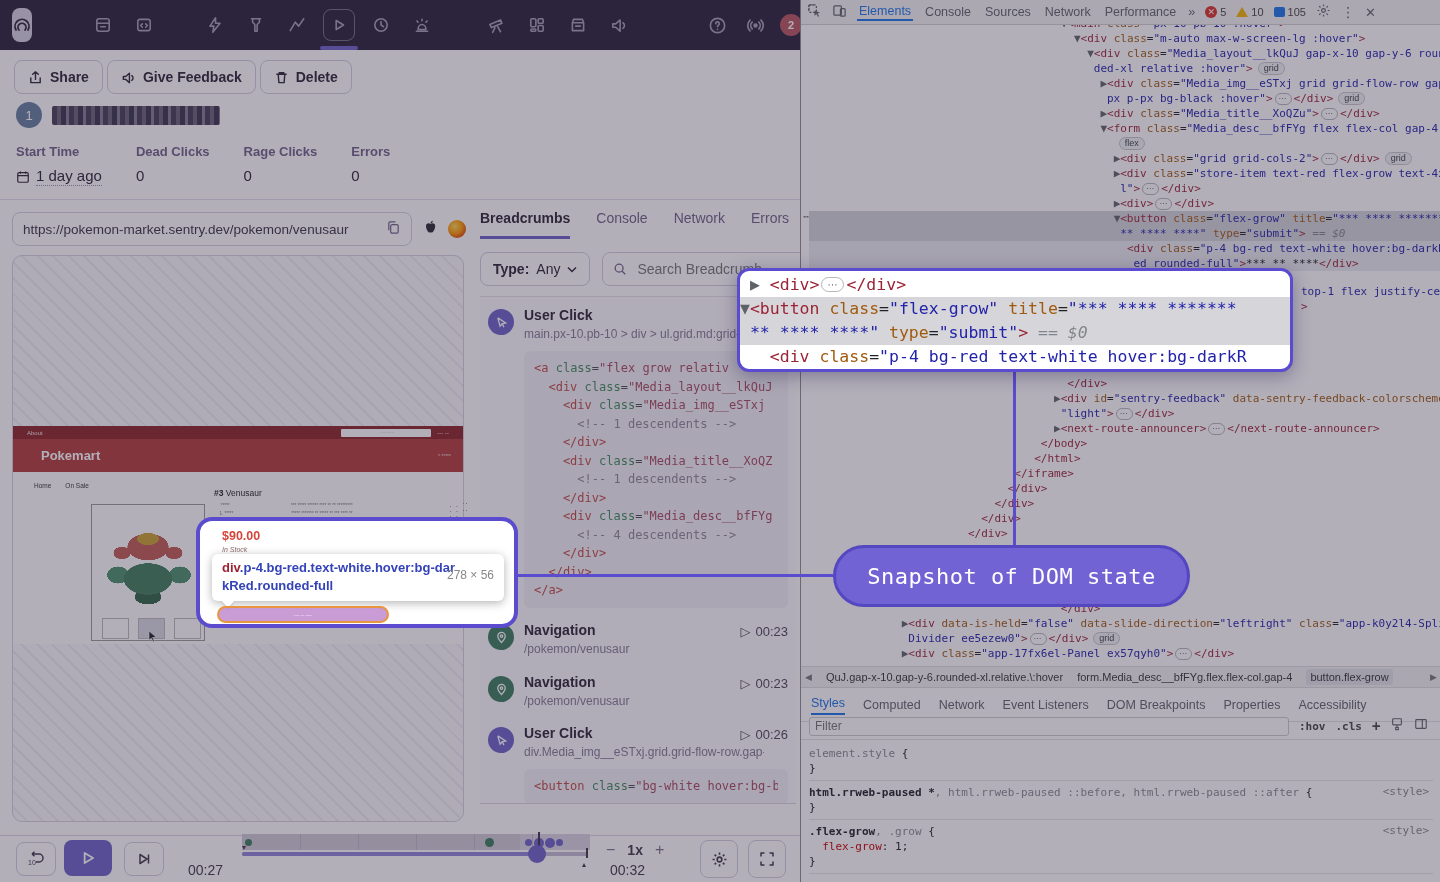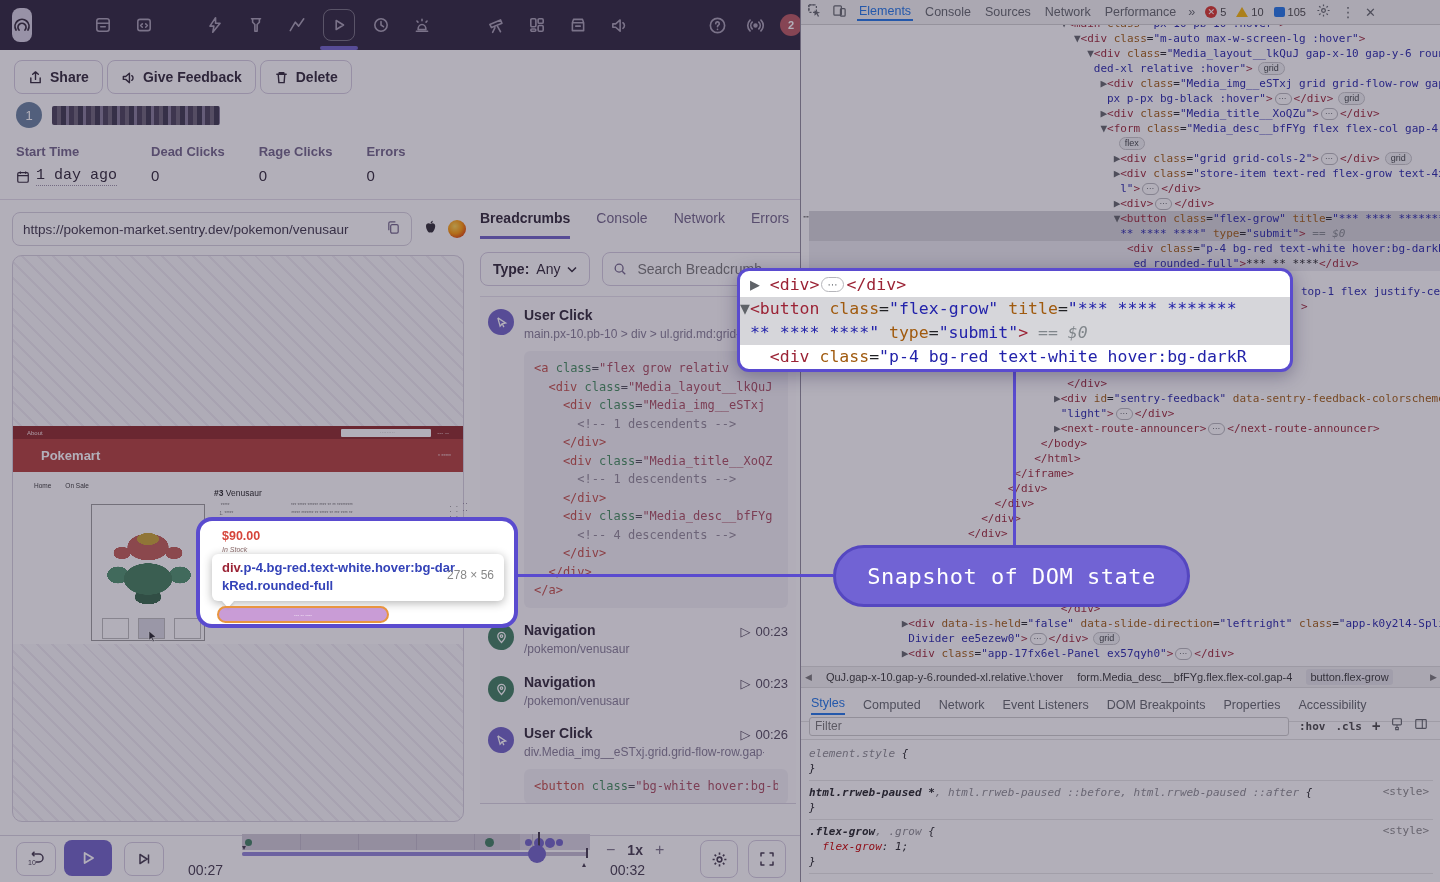--- a/index.html
+++ b/index.html
@@ -19,21 +19,21 @@
 .actions{position:absolute;left:14px;top:60px;display:flex;gap:4px;}
 .btn{display:flex;align-items:center;gap:7px;height:32px;padding:0 13px;border:1px solid #d4ccdf;border-radius:8px;background:#fff;font-size:14px;font-weight:bold;color:#2b2233;}
 .btn svg{stroke:#2b2233;fill:none;stroke-width:1.5;stroke-linecap:round;stroke-linejoin:round;}
 .session-row{position:absolute;left:16px;top:102px;display:flex;align-items:center;gap:10px;}
 .avatar{width:26px;height:26px;border-radius:50%;background:#647f9d;color:#fff;font-size:13px;display:flex;align-items:center;justify-content:center;}
 .censor{width:168px;height:19px;border-radius:2px;background:repeating-linear-gradient(90deg,#453d55 0 5px,#6a6175 5px 9px,#38324a 9px 14px,#837a96 14px 17px),repeating-linear-gradient(0deg,rgba(255,255,255,.15) 0 4px,rgba(0,0,0,.12) 4px 8px);}
 .stats{position:absolute;left:16px;top:144px;display:flex;gap:34px;}
 .stat .lbl{font-size:13px;color:#6f6287;font-weight:bold;}
 .stat .val{font-size:15px;color:#2b2233;margin-top:8px;display:flex;align-items:center;gap:6px;}
 .stat .val svg{stroke:#2b2233;fill:none;stroke-width:1.4;}
-.dotted{border-bottom:1px dotted #9b91a8;padding-bottom:1px;font-family:Liberation Mono, monospace;}
+.dotted{border-bottom:1px dotted #9b91a8;padding-bottom:1px;}
 .hr1{position:absolute;left:0;top:199px;width:800px;height:1px;background:#e3dce9;}
 
 .urlbar{position:absolute;left:12px;top:212px;width:400px;height:34px;border:1px solid #d6d0de;border-radius:8px;background:#fff;display:flex;align-items:center;padding:0 10px;box-sizing:border-box;}
 .urlbar .u{font-size:13.5px;color:#3a3246;white-space:nowrap;overflow:hidden;flex:1;}
 .copy-ic svg{stroke:#6f6287;fill:none;stroke-width:1.3;}
 .browser-ics{position:absolute;left:422px;top:219px;display:flex;gap:9px;align-items:center;}
 .apple{width:17px;height:19px;}
 .ffx{width:18px;height:18px;border-radius:50%;background:radial-gradient(circle at 38% 35%,#ffd54d,#ff9800 45%,#e65100 72%,#b71c1c);}
 .viewport{position:absolute;left:12px;top:255px;width:450px;height:565px;border:1px solid #d6d0de;border-radius:10px;background:repeating-linear-gradient(45deg,#fbfafc 0 9px,#efecf3 9px 11px);overflow:hidden;text-align:center;}
 .band{position:absolute;left:0;top:170px;width:450px;height:218px;background:#fff;}
@@ -133,21 +133,21 @@
 .dt-crumbbar .arrow{color:#777;font-size:9px;}
 .dt-crumbbar .itm.active{background:#e4e4e8;border-radius:3px;padding:2px 4px;}
 .style-tabs{position:absolute;left:0;top:689px;width:640px;height:24px;display:flex;gap:18px;align-items:center;font-size:12.5px;color:#5f6368;padding:16px 10px;box-sizing:border-box;border-bottom:1px solid #e0e0e0;}
 .style-tabs .st.active{color:#1a73e8;border-bottom:2px solid #1a73e8;padding-bottom:3px;}
 .filter-bar{position:absolute;left:0;top:713px;width:640px;height:27px;border-bottom:1px solid #e0e0e0;display:flex;align-items:center;gap:10px;padding:0 8px;box-sizing:border-box;}
 .filter-bar input{width:468px;height:17px;border:1px solid #ccc;border-radius:3px;font-size:12px;padding:0 5px;color:#0c4a6e;font-family:"Liberation Sans",sans-serif;}
 .fb-tok{font:bold 11px "DejaVu Sans Mono",monospace;color:#444;}
 .fb-ic svg{stroke:#5f6368;fill:none;stroke-width:1.3;}
 .dt-rules{position:absolute;left:0;top:740px;width:640px;padding:2px 8px;box-sizing:border-box;}
 .rule{border-bottom:1px solid #e6e6e6;padding:4px 0;position:relative;}
-.rule .cl{height:auto;min-height:15px;font-style:italic;}
+.rule .cl{height:auto;min-height:15px;}
 .prow{padding-left:2ch;}
 .tk-selb{color:#202124;font-weight:bold;}
 .tk-selg{color:#8a8a8f;}
 .tk-prop{color:#c80000;}
 .tk-val{color:#202124;}
 .rtag{position:absolute;right:4px;top:4px;font:11px "DejaVu Sans Mono",monospace;color:#888;}
 
 .spotlight{position:absolute;left:196px;top:517px;width:322px;height:111px;background:#fff;border:4px solid #5a4bcf;border-radius:16px;box-sizing:border-box;}
 .price{position:absolute;left:22px;top:8px;font-size:12.5px;font-weight:bold;color:#d6453a;}
 .stock{position:absolute;left:22px;top:25px;font-size:7px;color:#8a6a6a;font-style:italic;}

